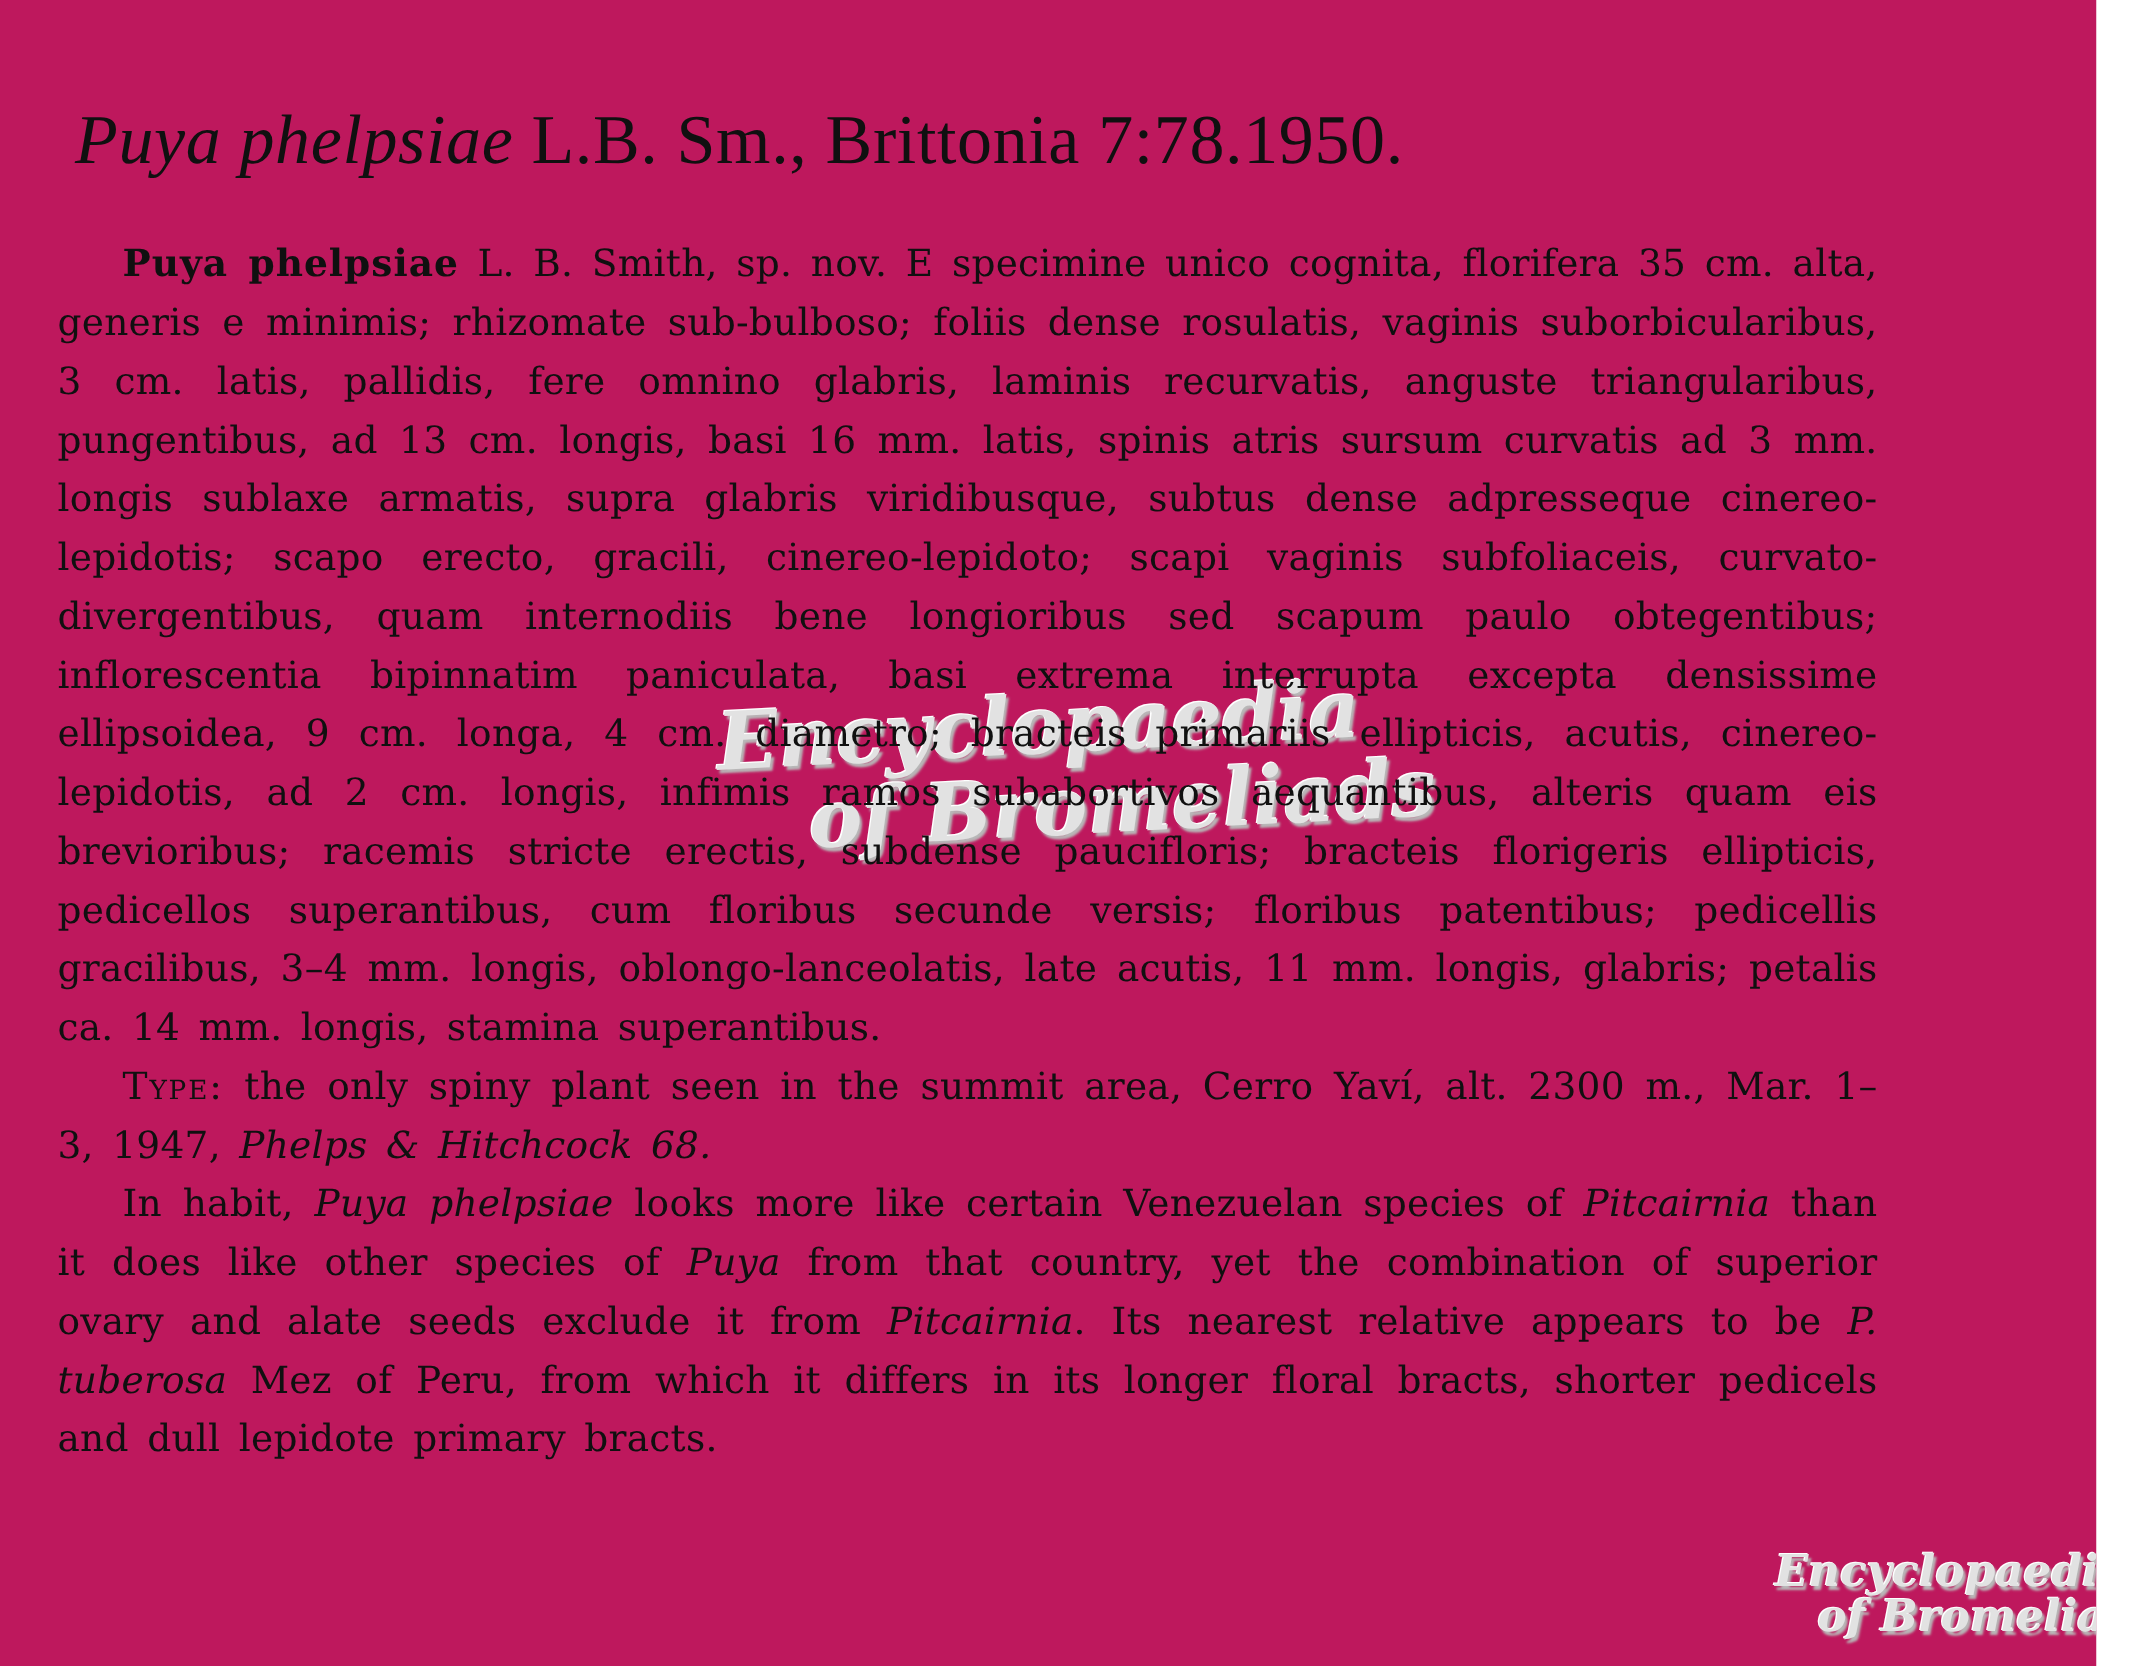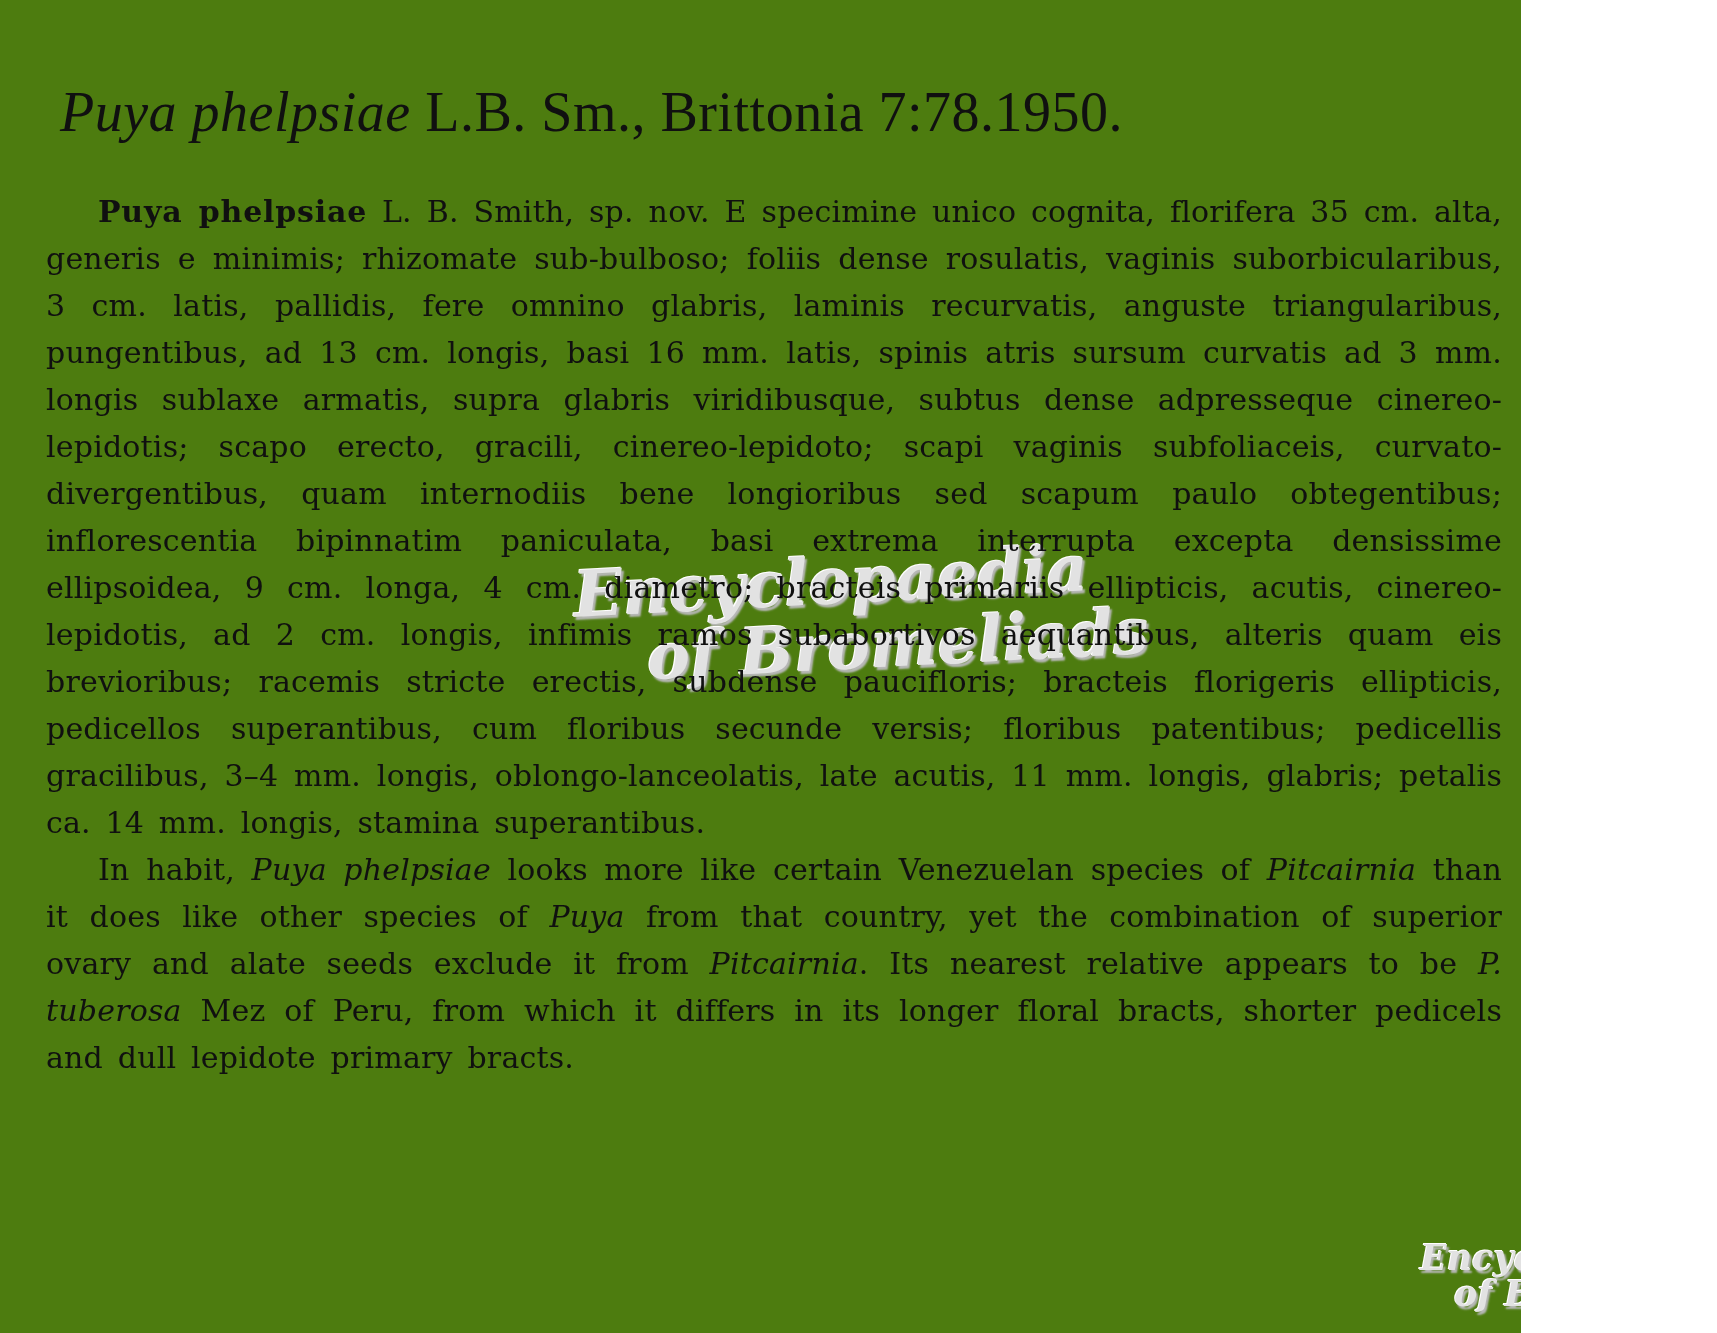--- a/index.html
+++ b/index.html
@@ -2,23 +2,23 @@
 <html><head>
 <meta charset="utf-8">
 <style>
   html, body {
     margin: 0;
     padding: 0;
     background: #ffffff;
   }
   .page {
     position: relative;
-    width: 1521px;
+    width: 1677px;
     height: 1333px;
-    background: #4d7c0f;
+    background: #be185d;
     overflow: hidden;
     font-family: "DejaVu Serif", serif;
     color: #101010;
   }
   .doc-title {
     position: absolute;
     left: 60px;
     top: 80px;
     margin: 0;
     z-index: 2;
@@ -85,20 +85,21 @@
 </style>
 </head>
 <body>
 
 <div class="page">
 
   <h1 class="doc-title"><span class="seg-italic">Puya phelpsiae</span><span class="seg-normal"> L.B. Sm., Brittonia 7:78.1950.</span></h1>
 
   <div class="doc-body">
     <p class="para"><span class="seg-bold">Puya phelpsiae</span><span class="seg-normal"> L. B. Smith, sp. nov. E specimine unico cognita, florifera 35 cm. alta, generis e minimis; rhizomate sub-bulboso; foliis dense rosulatis, vaginis suborbicularibus, 3 cm. latis, pallidis, fere omnino glabris, laminis recurvatis, anguste triangularibus, pungentibus, ad 13 cm. longis, basi 16 mm. latis, spinis atris sursum curvatis ad 3 mm. longis sublaxe armatis, supra glabris viridibusque, subtus dense adpresseque cinereo-lepidotis; scapo erecto, gracili, cinereo-lepidoto; scapi vaginis subfoliaceis, curvato-divergentibus, quam internodiis bene longioribus sed scapum paulo obtegentibus; inflorescentia bipinnatim paniculata, basi extrema interrupta excepta densissime ellipsoidea, 9 cm. longa, 4 cm. diametro; bracteis primariis ellipticis, acutis, cinereo-lepidotis, ad 2 cm. longis, infimis ramos subabortivos aequantibus, alteris quam eis brevioribus; racemis stricte erectis, subdense paucifloris; bracteis florigeris ellipticis, pedicellos superantibus, cum floribus secunde versis; floribus patentibus; pedicellis gracilibus, 3–4 mm. longis, oblongo-lanceolatis, late acutis, 11 mm. longis, glabris; petalis ca. 14 mm. longis, stamina superantibus.</span></p>
+    <p class="para"><span class="seg-smallcaps">Type:</span><span class="seg-normal"> the only spiny plant seen in the summit area, Cerro Yaví, alt. 2300 m., Mar. 1–3, 1947, </span><span class="seg-italic">Phelps &amp; Hitchcock 68.</span></p>
     <p class="para"><span class="seg-normal">In habit, </span><span class="seg-italic">Puya phelpsiae</span><span class="seg-normal"> looks more like certain Venezuelan species of </span><span class="seg-italic">Pitcairnia</span><span class="seg-normal"> than it does like other species of </span><span class="seg-italic">Puya</span><span class="seg-normal"> from that country, yet the combination of superior ovary and alate seeds exclude it from </span><span class="seg-italic">Pitcairnia</span><span class="seg-normal">. Its nearest relative appears to be </span><span class="seg-italic">P. tuberosa</span><span class="seg-normal"> Mez of Peru, from which it differs in its longer floral bracts, shorter pedicels and dull lepidote primary bracts.</span></p>
   </div>
 
   <div class="watermark watermark-center">
     <span class="wm-line1">Encyclopaedia</span>
     <span class="wm-line2">of Bromeliads</span>
   </div>
 
   <div class="watermark watermark-bottom-right">
     <span class="wm-line1">Encyclopaedia</span>

